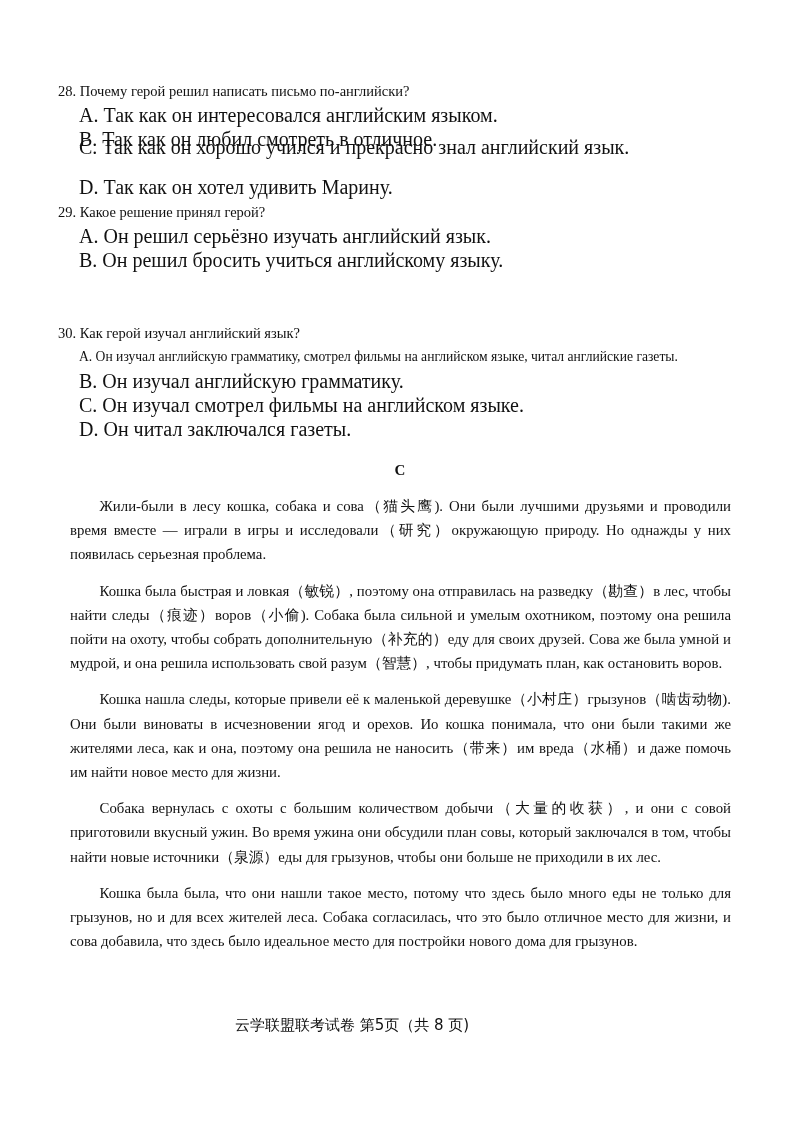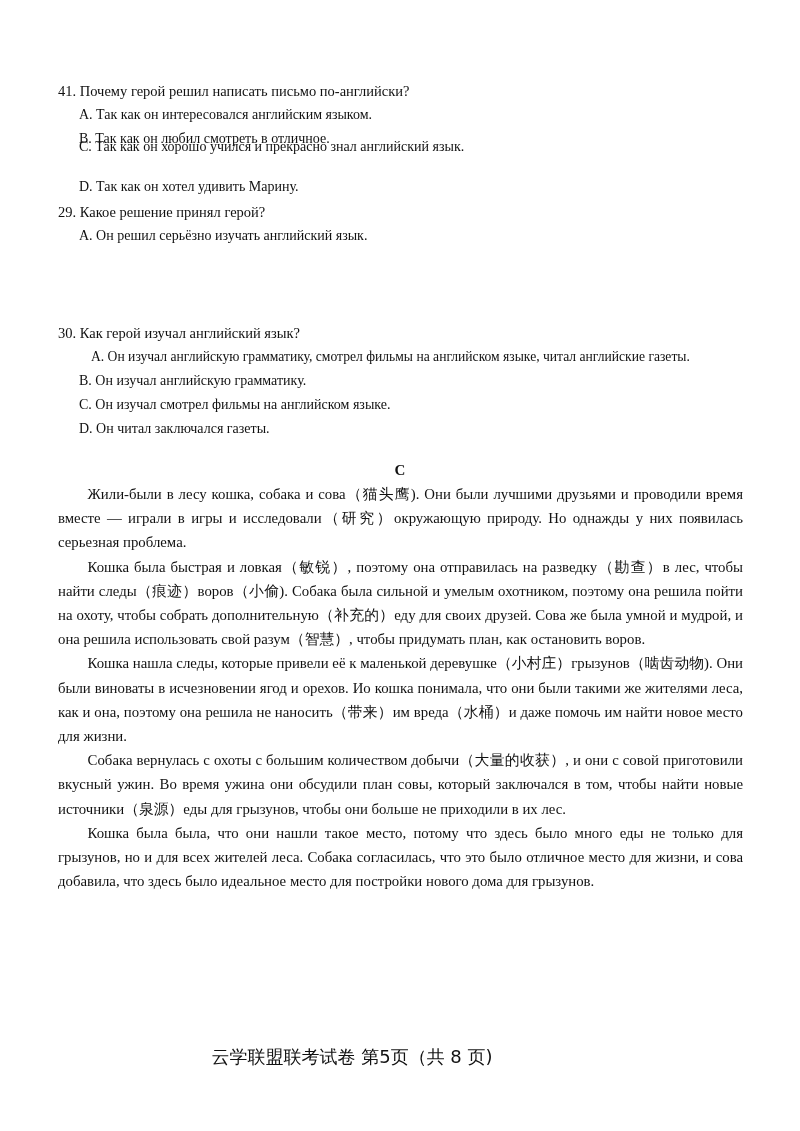--- a/index.html
+++ b/index.html
@@ -1,43 +1,44 @@
 <!DOCTYPE html>
 <html><head>
 <meta charset="utf-8">
 <style>
   html, body { margin: 0; padding: 0; background: #ffffff; }
   body { width: 800px; height: 1131px; position: relative; overflow: hidden;
          font-family: "Liberation Serif", "DejaVu Serif", serif; color: #111111; }
   .page { position: absolute; left: 0; top: 0; width: 800px; height: 1131px; }
   .q { position: absolute; left: 58px; font-size: 14.5px; line-height: 24px; white-space: nowrap; }
-  .opt { position: absolute; left: 79px; font-size: 14px; line-height: 24px; white-space: nowrap; }
+  .opt { position: absolute; left: 79px; font-size: 20px; line-height: 24px; white-space: nowrap; }
   .section-title { position: absolute; left: 0; width: 800px; top: 458px; text-align: center;
                    font-weight: bold; font-size: 15px; line-height: 24px; }
   .passage { position: absolute; left: 58px; top: 482px; width: 685px; font-size: 14.8px; line-height: 24.2px; }
-  .passage p { margin: 0; text-indent: 2em; text-align: justify; text-align-last: left; }
-  .footer { position: absolute; left: 0; width: 704px; top: 1048px; text-align: center;
-            font-family: "DejaVu Sans", "Liberation Sans", sans-serif; font-size: 18px; line-height: 18px; }
+  .passage p { margin: 12px; text-indent: 2em; text-align: justify; text-align-last: left; }
+  .footer { position: absolute; left: 0; width: 704px; top: 1016px; text-align: center;
+            font-family: "DejaVu Sans", "Liberation Sans", sans-serif; font-size: 15px; line-height: 18px; }
 </style>
 </head>
 <body>
 
 <div class="page">
 
-  <div class="q" style="top:79px">41. Почему герой решил написать письмо по-английски?</div>
+  <div class="q" style="top:79px">28. Почему герой решил написать письмо по-английски?</div>
   <div class="opt" style="top:103px">A. Так как он интересовался английским языком.</div>
   <div class="opt" style="top:127px">B. Так как он любил смотреть в отличное.</div>
   <div class="opt" style="top:135px">C. Так как он хорошо учился и прекрасно знал английский язык.</div>
   <div class="opt" style="top:175px">D. Так как он хотел удивить Марину.</div>
 
   <div class="q" style="top:200px">29. Какое решение принял герой?</div>
   <div class="opt" style="top:224px">A. Он решил серьёзно изучать английский язык.</div>
+  <div class="opt" style="top:248px">B. Он решил бросить учиться английскому языку.</div>
 
   <div class="q" style="top:321px">30. Как герой изучал английский язык?</div>
-  <div class="opt" style="top:345px; font-size:13.6px;margin-left:12px;">A. Он изучал английскую грамматику, смотрел фильмы на английском языке, читал английские газеты.</div>
+  <div class="opt" style="top:345px; font-size:13.6px;">A. Он изучал английскую грамматику, смотрел фильмы на английском языке, читал английские газеты.</div>
   <div class="opt" style="top:369px">B. Он изучал английскую грамматику.</div>
   <div class="opt" style="top:393px">C. Он изучал смотрел фильмы на английском языке.</div>
   <div class="opt" style="top:417px">D. Он читал заключался газеты.</div>
 
   <div class="section-title">C</div>
 
   <div class="passage">
     <p>Жили-были в лесу кошка, собака и сова（猫头鹰). Они были лучшими друзьями и проводили время вместе — играли в игры и исследовали（研究）окружающую природу. Но однажды у них появилась серьезная проблема.</p>
     <p>Кошка была быстрая и ловкая（敏锐）, поэтому она отправилась на разведку（勘查）в лес, чтобы найти следы（痕迹）воров（小偷). Собака была сильной и умелым охотником, поэтому она решила пойти на охоту, чтобы собрать дополнительную（补充的）еду для своих друзей. Сова же была умной и мудрой, и она решила использовать свой разум（智慧）, чтобы придумать план, как остановить воров.</p>
     <p>Кошка нашла следы, которые привели её к маленькой деревушке（小村庄）грызунов（啮齿动物). Они были виноваты в исчезновении ягод и орехов. Ио кошка понимала, что они были такими же жителями леса, как и она, поэтому она решила не наносить（带来）им вреда（水桶）и даже помочь им найти новое место для жизни.</p>

